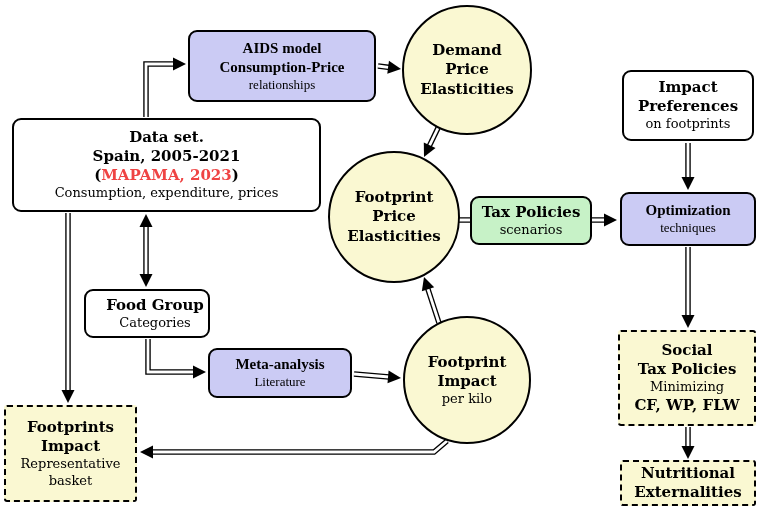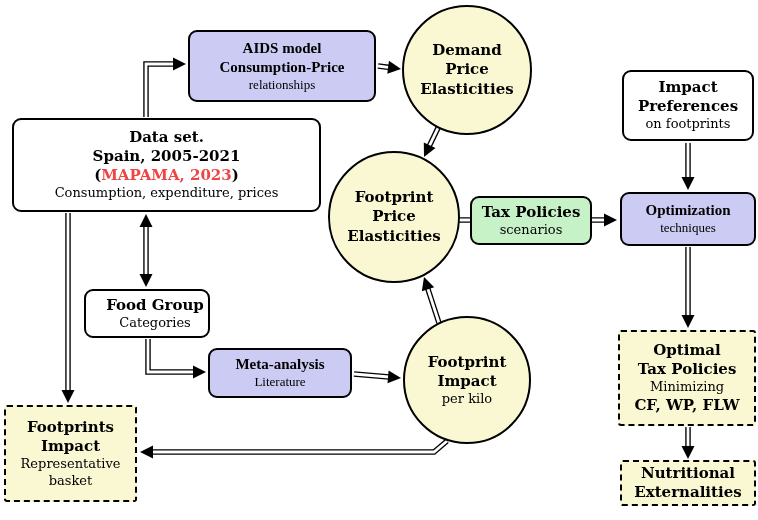--- a/index.html
+++ b/index.html
@@ -153,21 +153,21 @@
   </div>
 
   <div class="node dashed fill-yellow" style="left:4px; top:405px; width:133px; height:97px;">
     <div class="t">Footprints</div>
     <div class="t">Impact</div>
     <div class="s">Representative</div>
     <div class="s">basket</div>
   </div>
 
   <div class="node dashed fill-yellow" style="left:618px; top:330px; width:138px; height:96px;">
-    <div class="t">Optimal</div>
+    <div class="t">Social</div>
     <div class="t">Tax Policies</div>
     <div class="s">Minimizing</div>
     <div class="t">CF, WP, FLW</div>
   </div>
 
   <div class="node dashed fill-yellow" style="left:620px; top:460px; width:136px; height:46px;">
     <div class="t">Nutritional</div>
     <div class="t">Externalities</div>
   </div>
 

